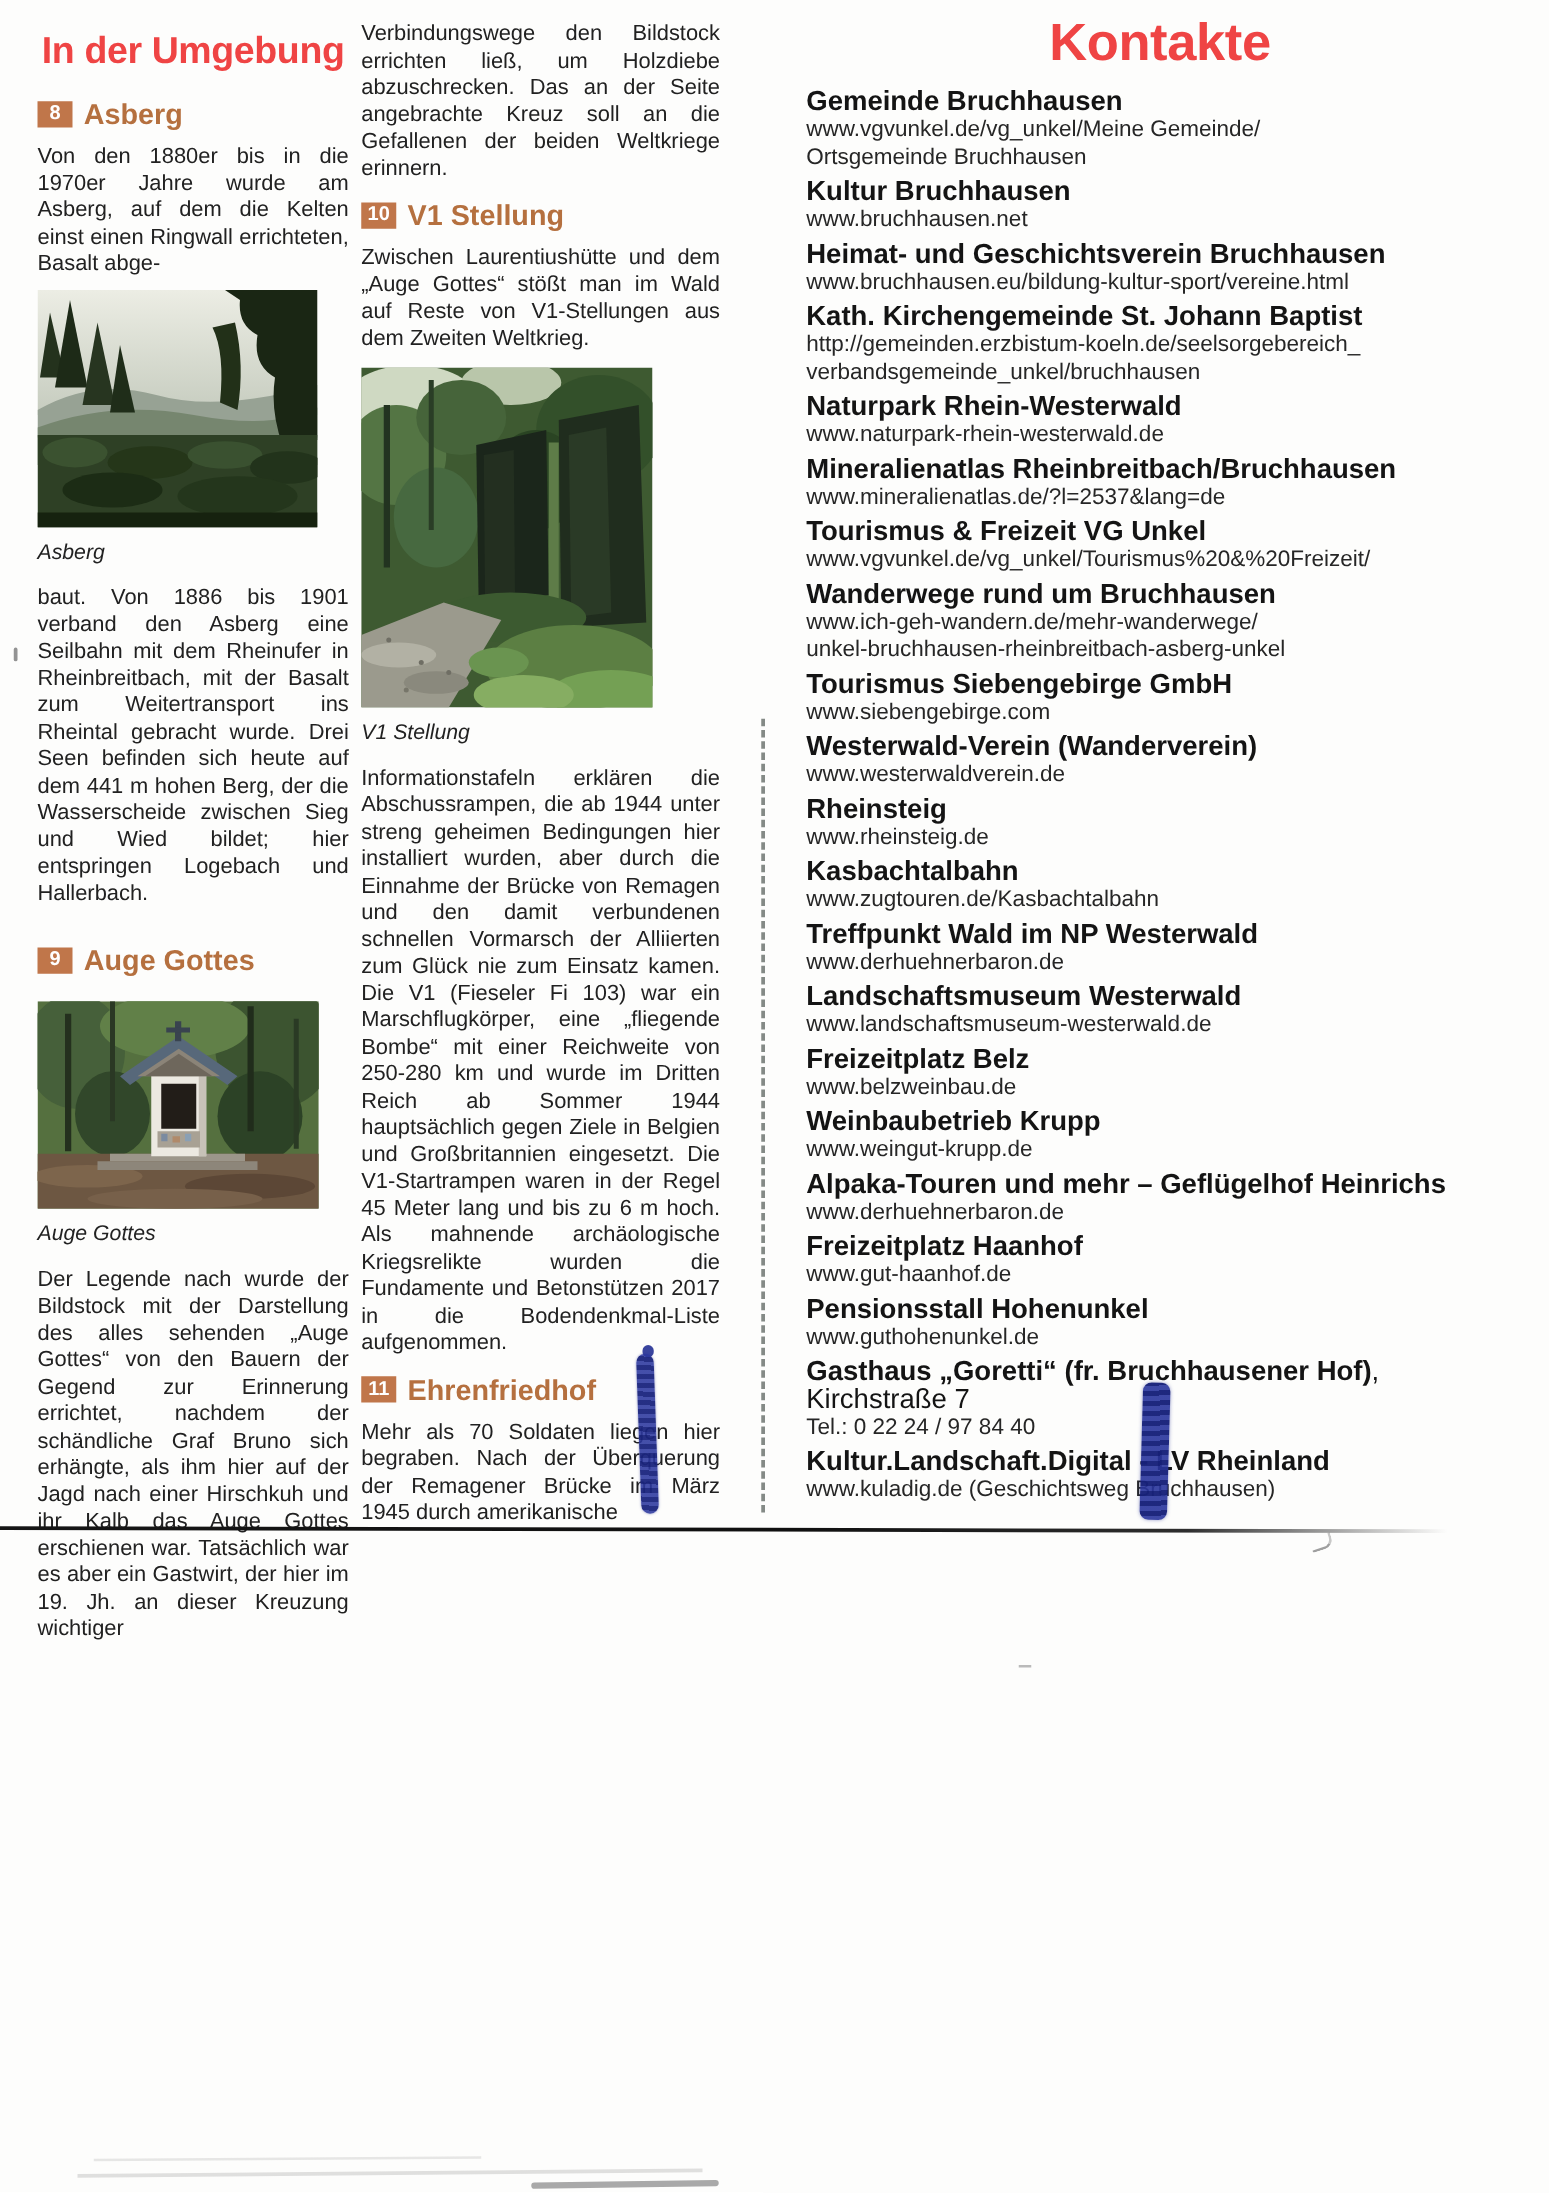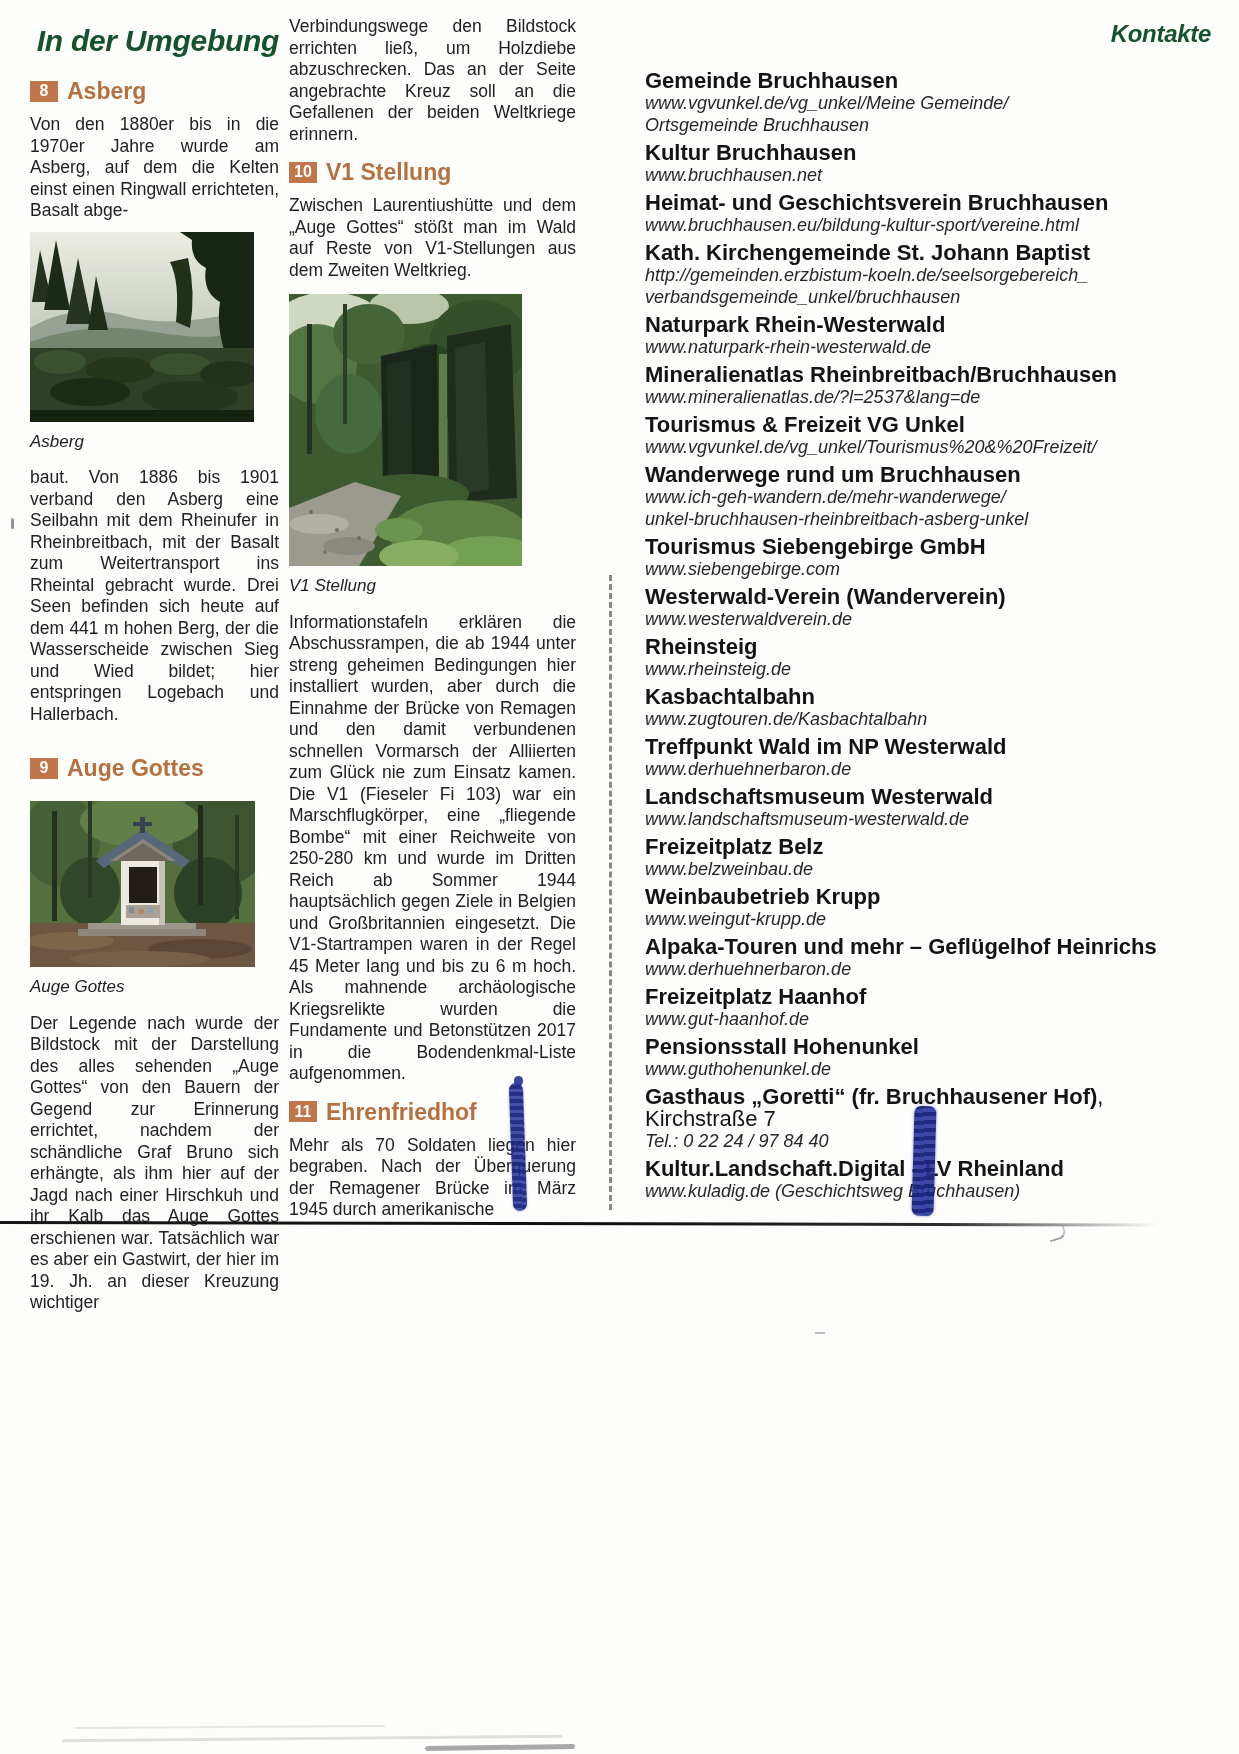--- a/index.html
+++ b/index.html
@@ -7,22 +7,22 @@
        font-family:"Liberation Sans","DejaVu Sans",sans-serif;color:#1d1d1d;}
 
   .sheet{position:absolute;inset:0;background:#fdfdfc;}
 
   .col{position:absolute;text-align:justify;font-size:17.5px;line-height:21.5px;color:#212121;}
   #col-left{left:30px;top:24px;width:249px;}
   #col-mid{left:289px;top:16px;width:287px;}
   #col-right{left:645px;top:14px;width:566px;text-align:left;}
 
   .col-title{margin:0 0 20px 0;font-size:30px;line-height:34px;font-weight:bold;
-             color:#14532d;text-align:right;letter-spacing:-0.3px;font-style:italic;}
-  #col-right .col-title{font-size:24px;line-height:40px;margin:0 0 16px 0;}
+             color:#ef4444;text-align:center;letter-spacing:-0.3px;}
+  #col-right .col-title{font-size:42px;line-height:40px;margin:0 0 16px 0;}
 
   .sec-head{display:flex;align-items:center;gap:9px;margin:0 0 10px 0;text-align:left;}
   .badge{background:#c0764a;color:#ffffff;font-weight:bold;font-size:16px;line-height:1;
          min-width:20px;height:21px;display:inline-flex;align-items:center;justify-content:center;
          padding:0 4px;}
   .sec-title{color:#b5703f;font-weight:bold;font-size:23px;line-height:26px;}
 
   .para{margin:0 0 10px 0;}
   figure{margin:0 0 9px 0;padding:0;}
   figure svg{display:block;}
@@ -32,21 +32,21 @@
   #h9{margin-bottom:20px;}
   #p-mid-top{margin-bottom:14px;}
   #p10a{margin-bottom:13px;}
   #p10b{margin-bottom:14px;}
   #p9,#p11{margin-bottom:0;}
 
   
   .contact{margin:0 0 6px 0;}
   .cname{font-weight:bold;font-size:22px;line-height:22px;color:#141414;}
   .cname .reg{font-weight:normal;}
-  .curl{font-size:18px;line-height:22px;color:#262626;font-style:italic;}
+  .curl{font-size:18px;line-height:22px;color:#262626;}
 
   
   .spine-solid{position:absolute;left:607px;top:24px;width:5px;height:545px;border-radius:2px;
      background:linear-gradient(180deg,#5f6f62 0%,#1d2a21 7%,#17221b 72%,#33423
 6 100%);}
   .spine-dash{position:absolute;left:609px;top:575px;width:0;height:635px;
      border-left:3px dashed rgba(32,44,36,0.55);}
 
   
   .scan-edge{position:absolute;left:0;top:1221px;width:1158px;height:3px;

